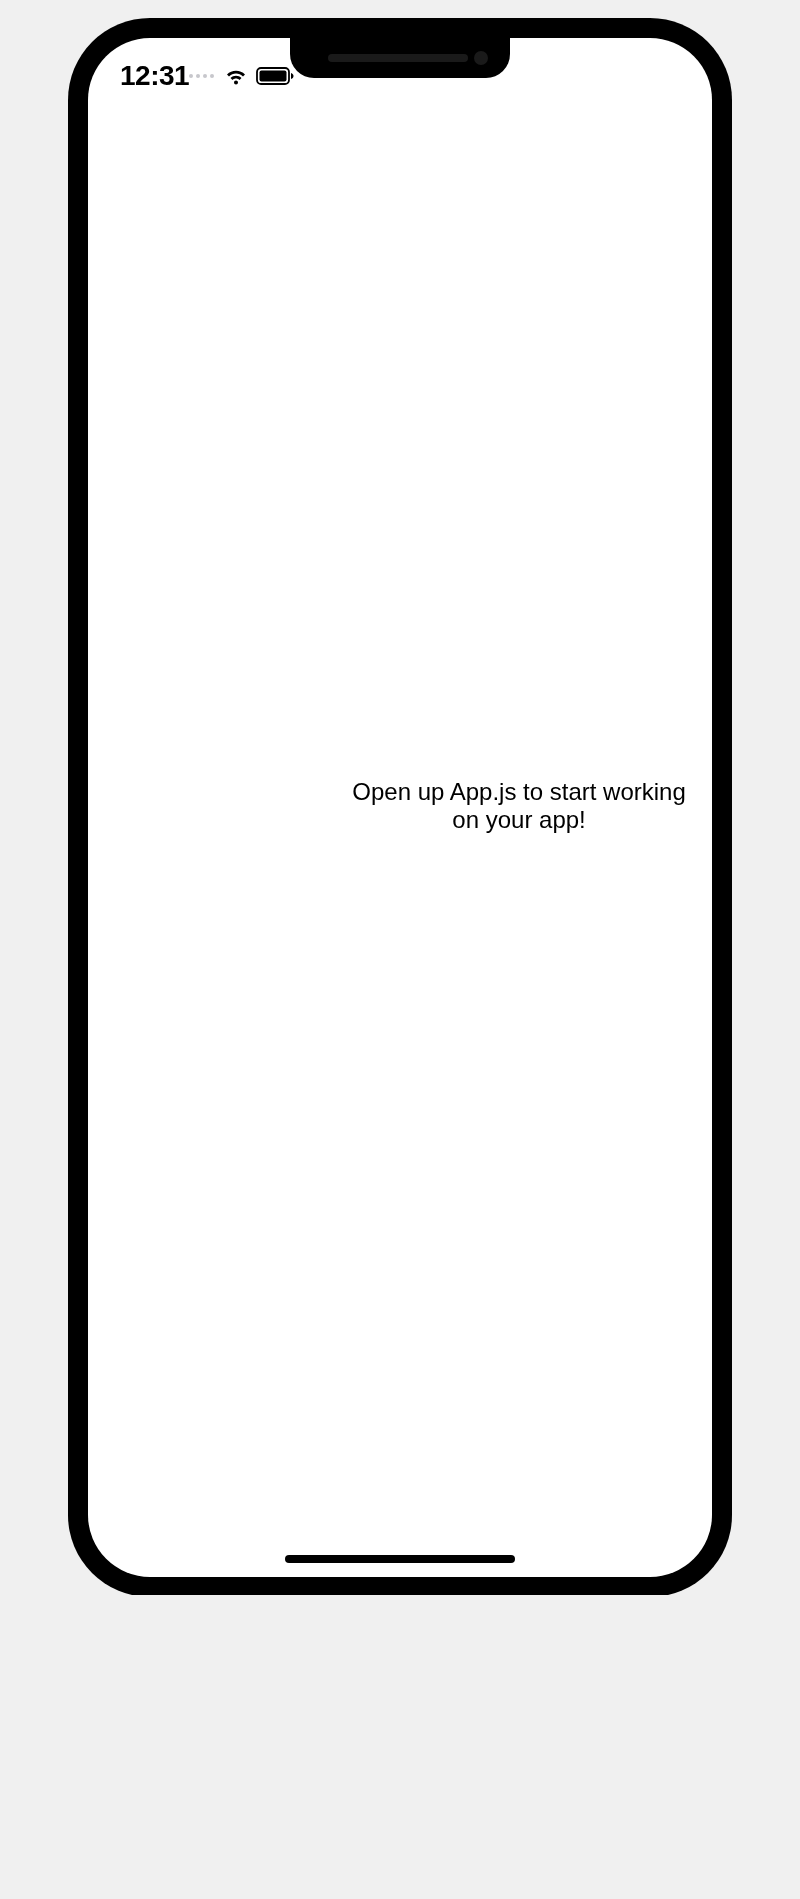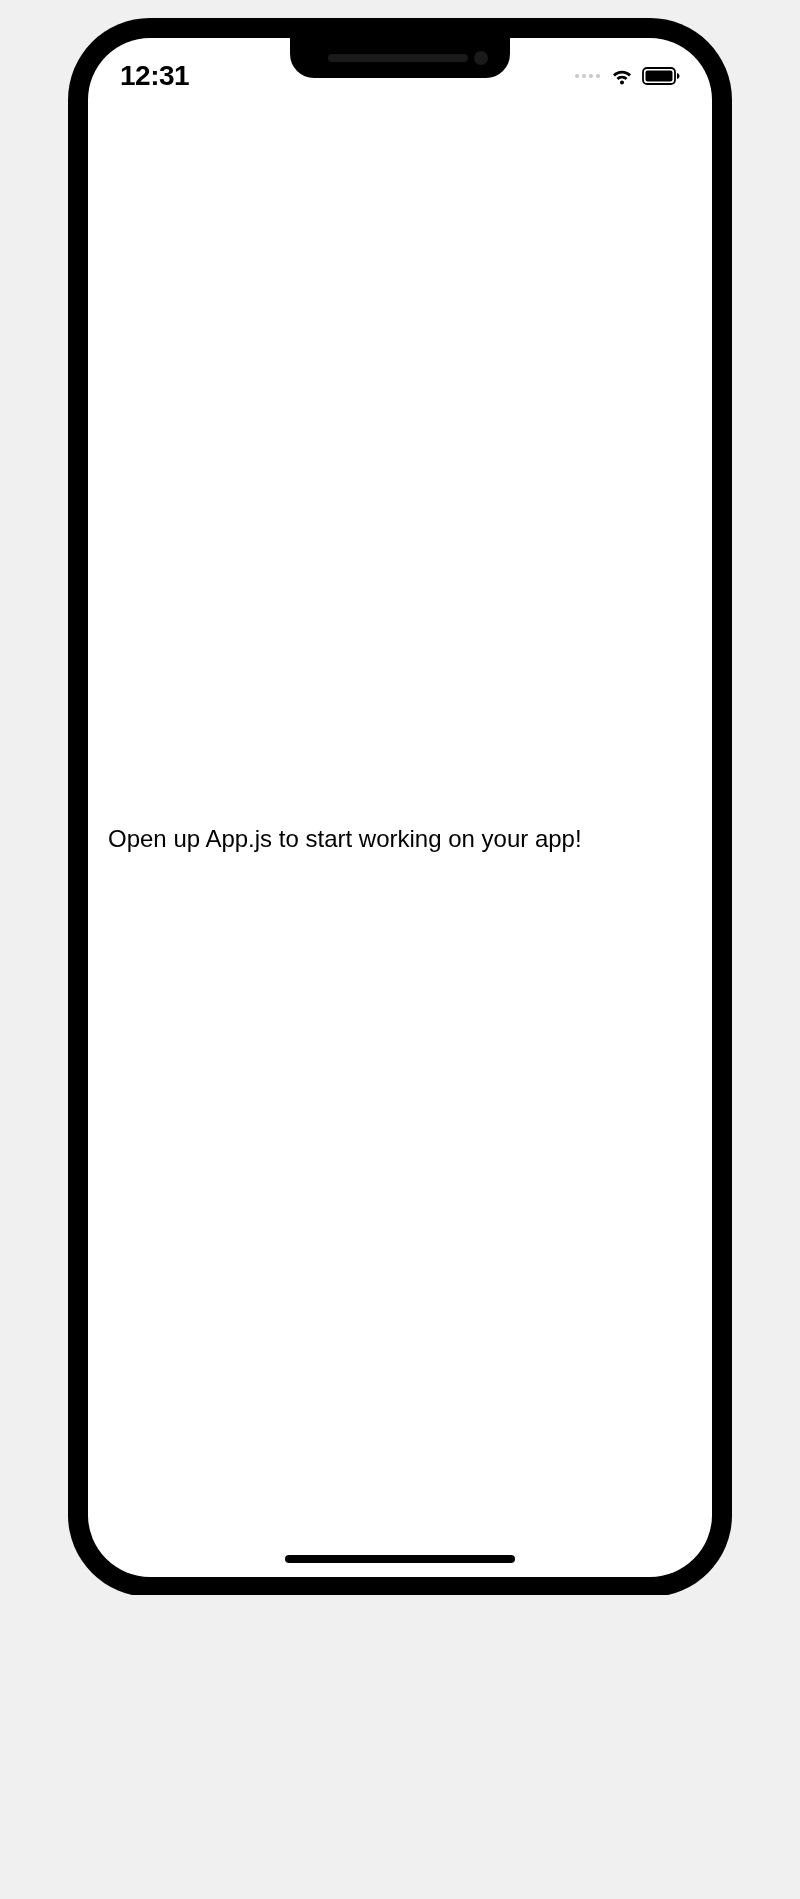--- a/index.html
+++ b/index.html
@@ -27,21 +27,21 @@
     }
     
     .device-screen {
       width: 100%;
       height: 100%;
       background: #fff;
       border-radius: 62px;
       position: relative;
       overflow: hidden;
       display: flex;
-      flex-direction: column;
+      flex-direction: row;
     }
     
     .notch {
       position: absolute;
       top: 0;
       left: 50%;
       transform: translateX(-50%);
       width: 220px;
       height: 40px;
       background: #000;

